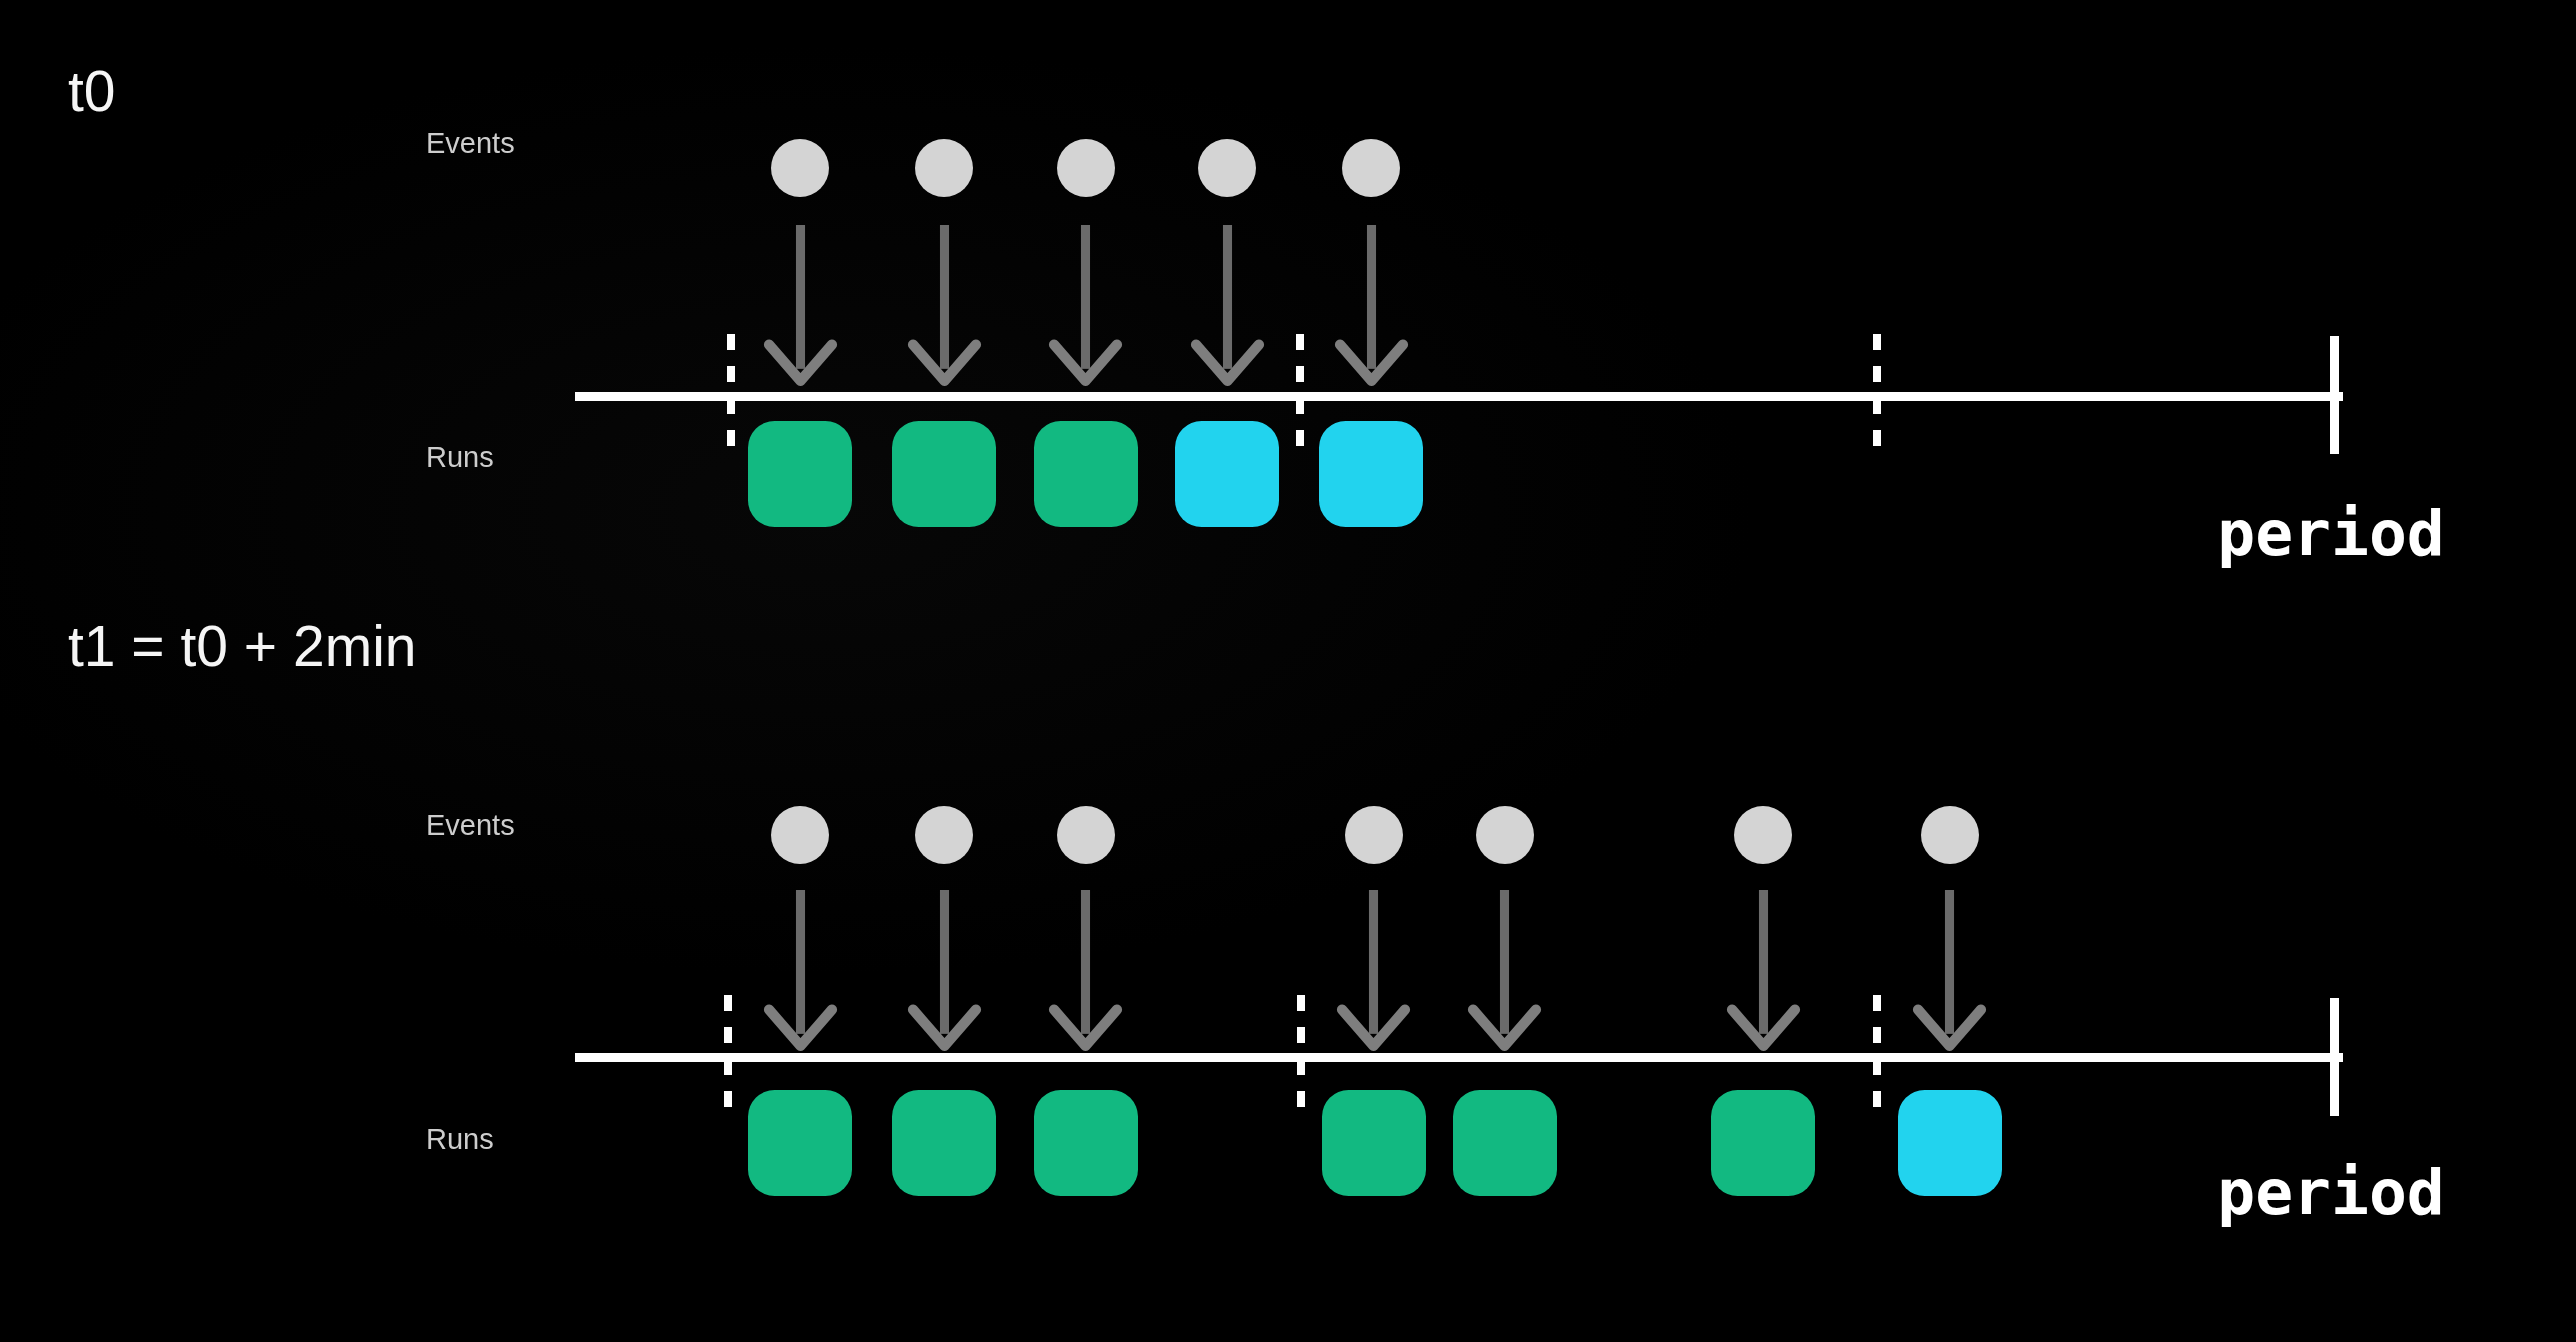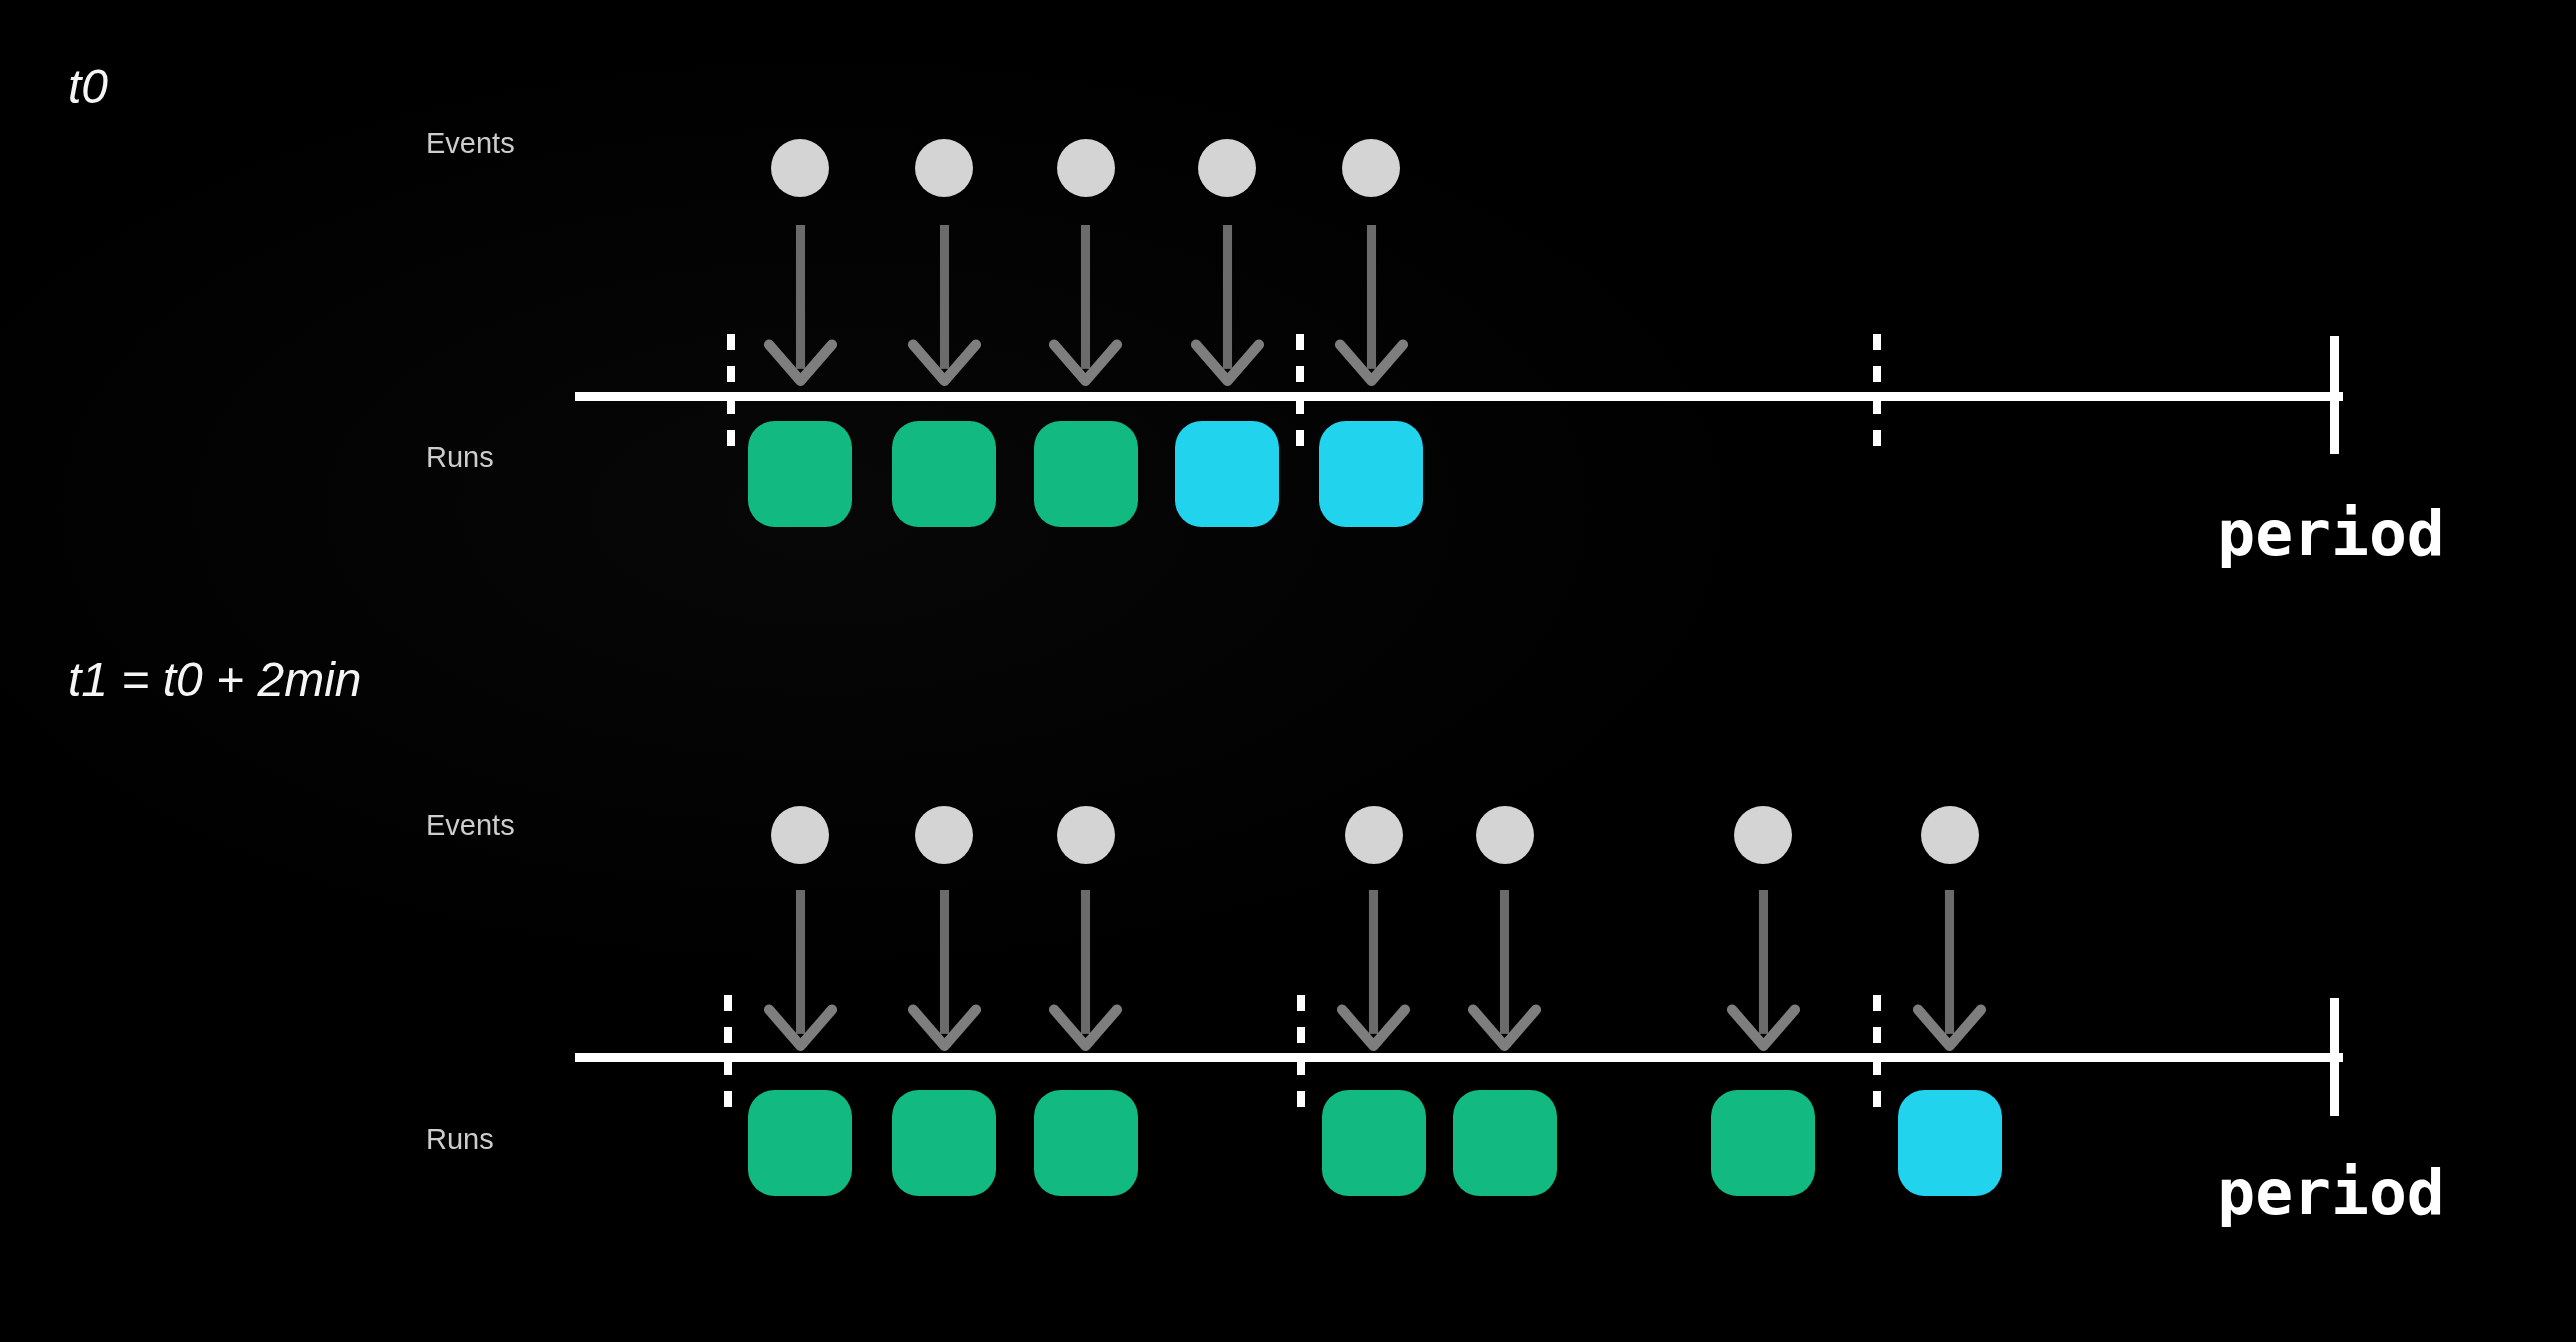--- a/index.html
+++ b/index.html
@@ -1,33 +1,33 @@
 <!DOCTYPE html>
 <html style="font-size:9.7px"><head>
 <meta charset="utf-8">
 <style>
   html,body{margin:0;padding:0;background:#000;}
   #canvas{
     position:relative;width:2576px;height:1343px;overflow:hidden;
     background:radial-gradient(1328px 664px at 32% 38%, #070707 0%, #000 70%);
     font-family:"Liberation Sans", sans-serif;
   }
-  .sec-title{position:absolute;font-size:48px;color:#f5f5f5;line-height:1;white-space:nowrap;font-style:italic;}
+  .sec-title{position:absolute;font-size:57px;color:#f5f5f5;line-height:1;white-space:nowrap;}
   .row-label{position:absolute;font-size:29px;color:#cdcdcd;line-height:1;white-space:nowrap;}
   .period-label{
     position:absolute;font-size:63px;font-weight:bold;color:#ffffff;line-height:1;
     font-family:"DejaVu Sans Mono", monospace;transform:translateX(-50%);white-space:nowrap;
   }
   
   .s0-title{left:68px;top:63px;}
   .s0-events{left:426px;top:129px;}
   .s0-runs{left:426px;top:443px;}
   .s0-period{left:2331px;top:502px;}
   
-  .s1-title{left:68px;top:656px;}
+  .s1-title{left:68px;top:618px;}
   .s1-events{left:426px;top:811px;}
   .s1-runs{left:426px;top:1125px;}
   .s1-period{left:2331px;top:1161px;}
   .shape{position:absolute;}
 </style>
 </head>
 <body>
 
 <div id="canvas">
 

